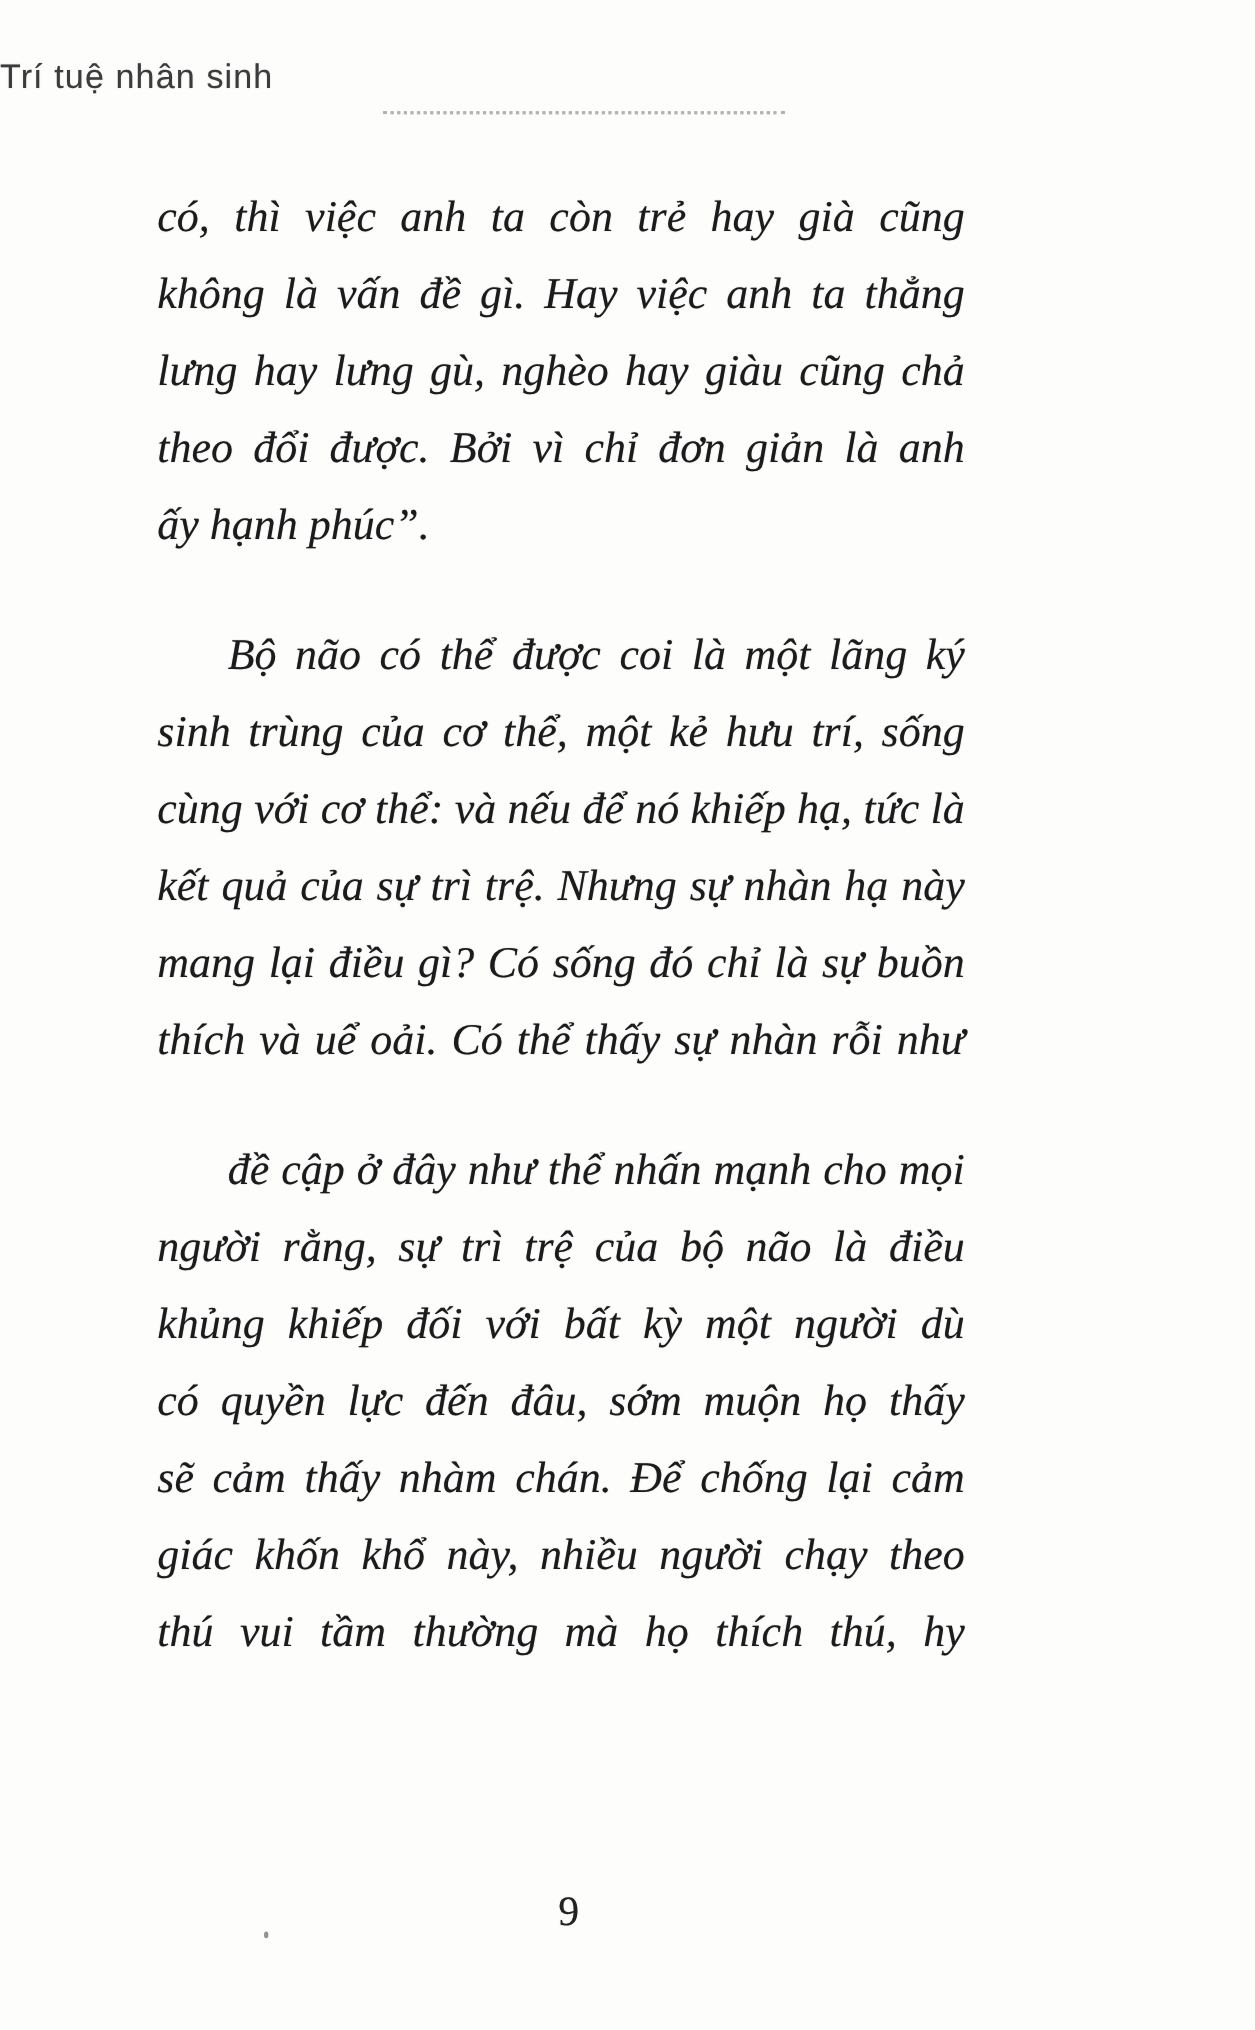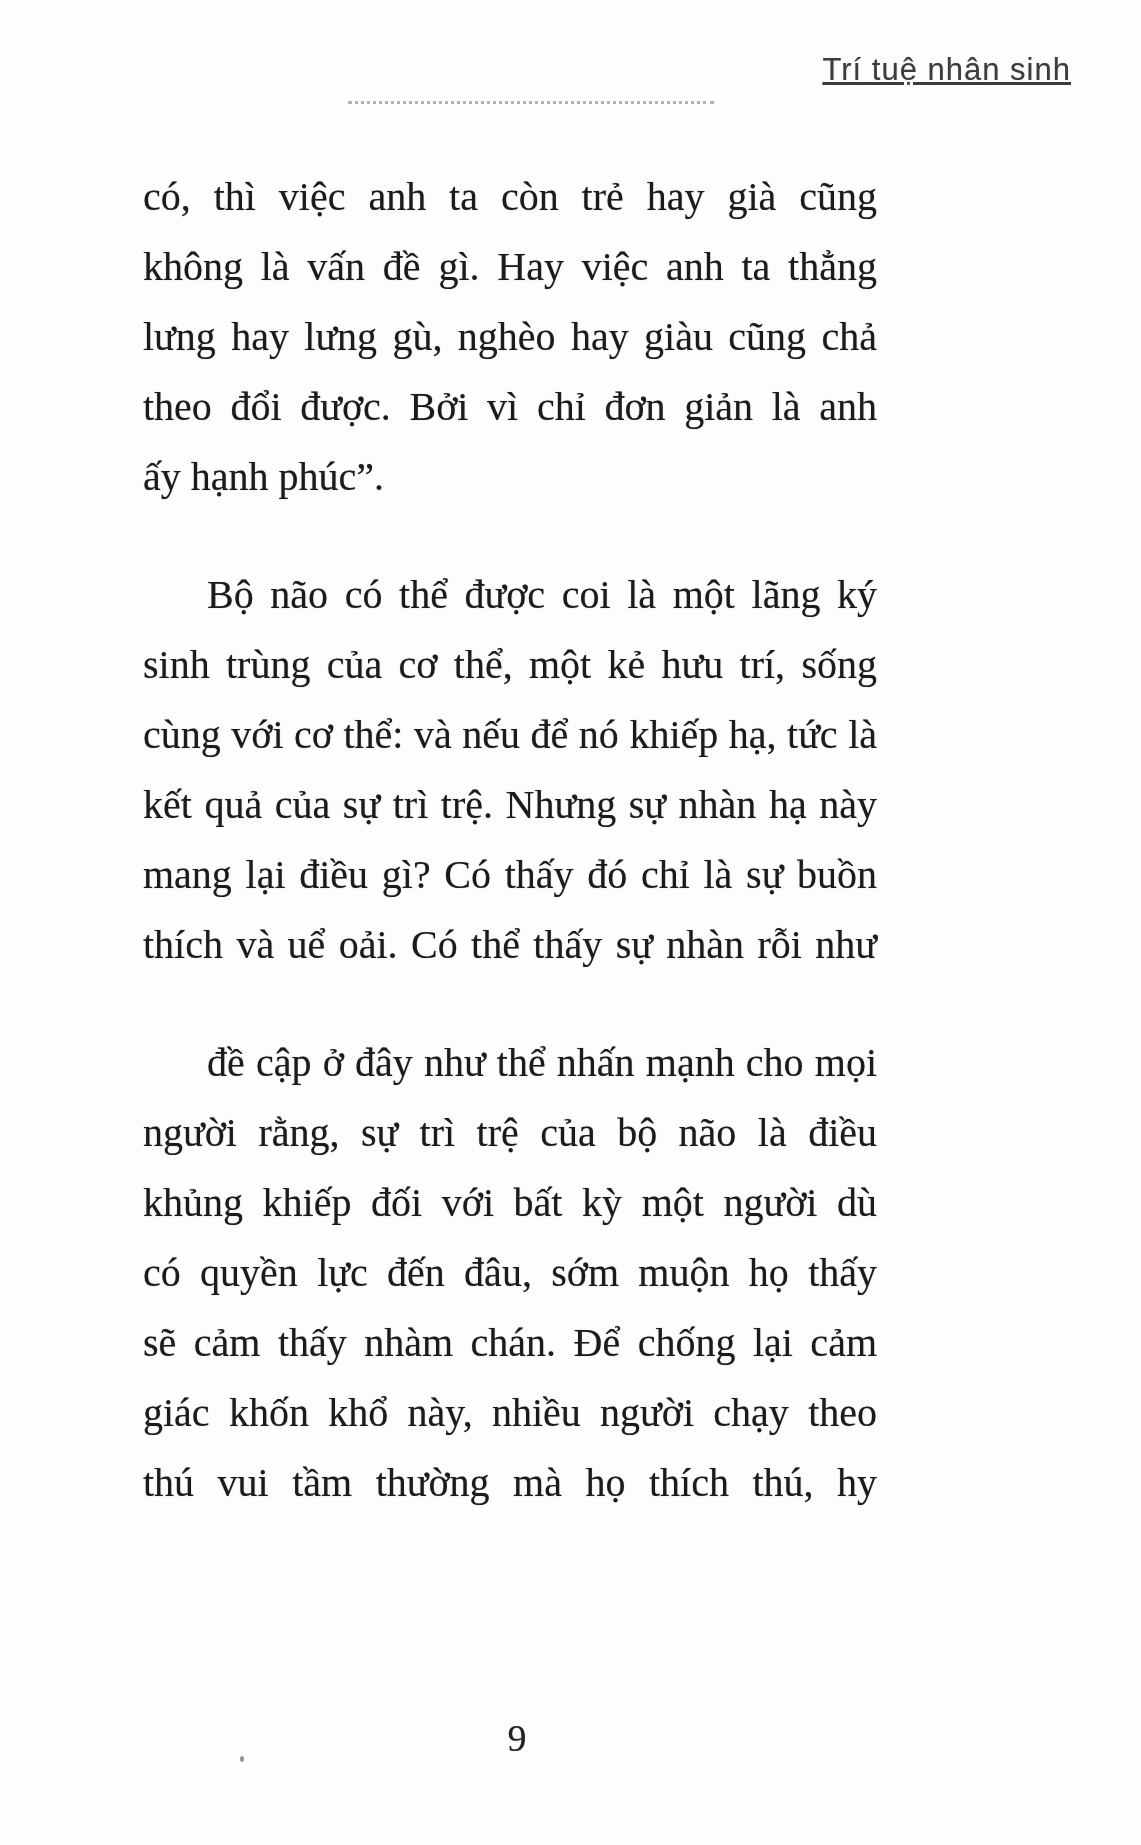--- a/index.html
+++ b/index.html
@@ -14,28 +14,27 @@
     font-family: "Liberation Serif", serif;
     overflow: hidden;
   }
 
   
   .running-header {
     position: absolute;
     top: 52px;
     left: 0;
     width: 1071px;       
-    text-align: right;
+    text-align: left;
     font-family: "Liberation Sans", sans-serif;
     font-size: 31px;
     font-weight: 400;
     letter-spacing: 1px;
     color: var(--header-color, #3c3c3e);
     text-shadow: 0 0 1px rgba(40,40,40,.35);
-    text-decoration: underline;
   }
   .header-rule {
     position: absolute;
     top: 101px;
     left: 348px;
     width: 366px;
     height: 0;
     border-top: 3px dotted #9a9a9a;
     opacity: .75;
   }
@@ -44,21 +43,21 @@
   .body-text {
     position: absolute;
     top: 162px;
     left: 143px;
     width: 748px;
     font-size: 40px;
     line-height: 70px;
     color: var(--text-color, #1b1b1d);
     text-shadow: 0 0 1px rgba(20,20,20,.45);
   }
-  .paragraph { margin: 0 14px 48px 0; }
+  .paragraph { margin: 0 14px 48px 0; font-style: italic; }
   .paragraph:last-child { margin-bottom: 0; }
   .paragraph.indent .text-line:first-child { text-indent: 64px; }
   .text-line {
     text-align: justify;
     text-align-last: justify;
     white-space: normal;
   }
   .text-line.last-left { text-align-last: left; }
 
   
@@ -97,21 +96,21 @@
       <div class="text-line">không là vấn đề gì. Hay việc anh ta thẳng</div>
       <div class="text-line">lưng hay lưng gù, nghèo hay giàu cũng chả</div>
       <div class="text-line">theo đổi được. Bởi vì chỉ đơn giản là anh</div>
       <div class="text-line last-left">ấy hạnh phúc”.</div>
     </div>
     <div class="paragraph indent">
       <div class="text-line">Bộ não có thể được coi là một lãng ký</div>
       <div class="text-line">sinh trùng của cơ thể, một kẻ hưu trí, sống</div>
       <div class="text-line">cùng với cơ thể: và nếu để nó khiếp hạ, tức là</div>
       <div class="text-line">kết quả của sự trì trệ. Nhưng sự nhàn hạ này</div>
-      <div class="text-line">mang lại điều gì? Có thấy đó chỉ là sự buồn</div>
+      <div class="text-line">mang lại điều gì? Có sống đó chỉ là sự buồn</div>
       <div class="text-line">thích và uể oải. Có thể thấy sự nhàn rỗi như</div>
     </div>
     <div class="paragraph indent">
       <div class="text-line">đề cập ở đây như thể nhấn mạnh cho mọi</div>
       <div class="text-line">người rằng, sự trì trệ của bộ não là điều</div>
       <div class="text-line">khủng khiếp đối với bất kỳ một người dù</div>
       <div class="text-line">có quyền lực đến đâu, sớm muộn họ thấy</div>
       <div class="text-line">sẽ cảm thấy nhàm chán. Để chống lại cảm</div>
       <div class="text-line">giác khốn khổ này, nhiều người chạy theo</div>
       <div class="text-line">thú vui tầm thường mà họ thích thú, hy</div>

